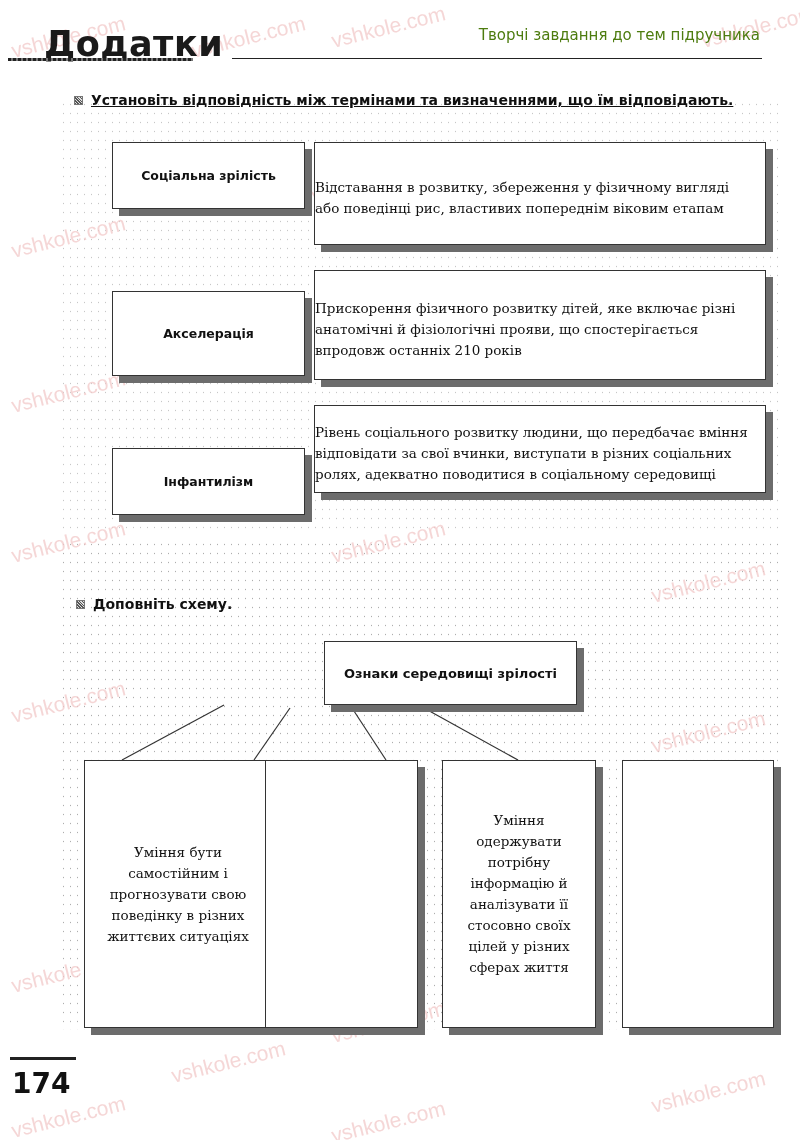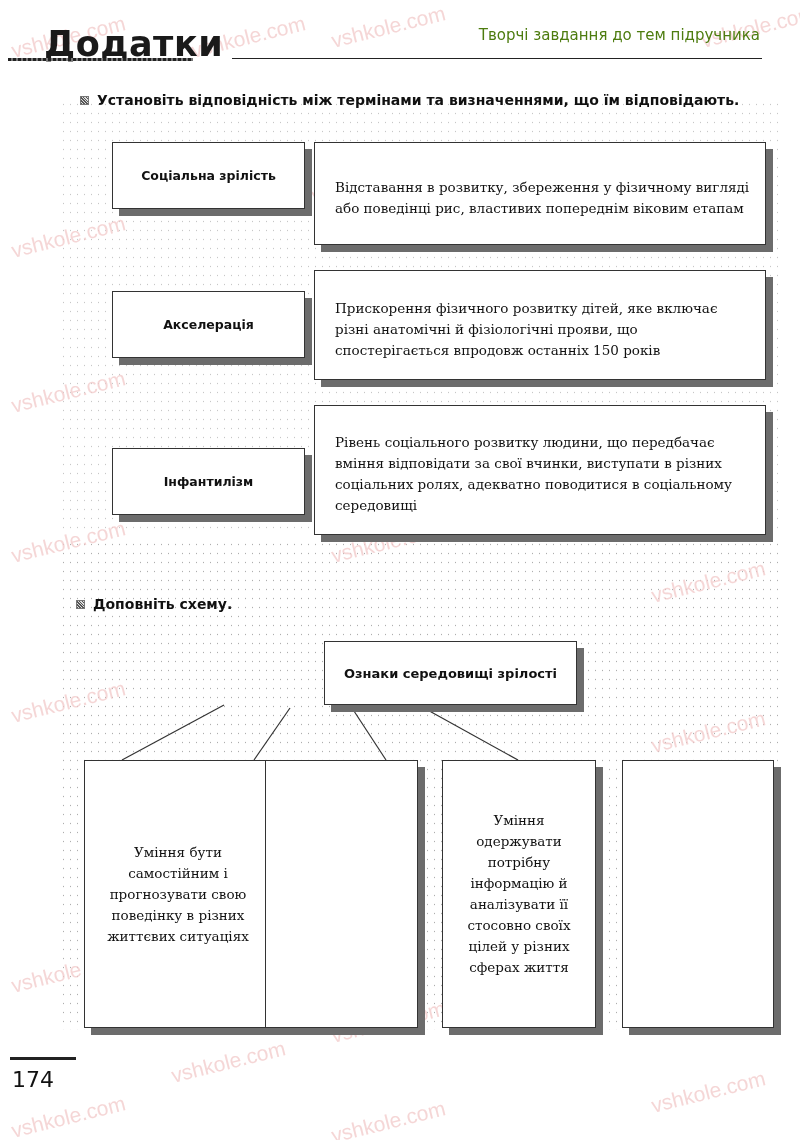--- a/index.html
+++ b/index.html
@@ -55,33 +55,33 @@
       box-shadow: 7px 7px 0 0 #6c6c6c;
       box-sizing: border-box;
     }
     .term {
       display: flex; align-items: center; justify-content: center;
       font-family: "DejaVu Sans", sans-serif; font-weight: bold; font-size: 12.5px;
       text-align: center;
       margin-left: 40px;
     }
     .definition {
-      padding: 18px 14px 10px 20px;
+      padding: 18px 14px 10px 0;
       font-family: "DejaVu Serif", serif; font-size: 13.5px; line-height: 21px;
       display: flex; align-items: center;
     }
     .scheme-box {
       display: flex; align-items: center; justify-content: center; text-align: center;
       font-family: "DejaVu Serif", serif; font-size: 13.5px; line-height: 21px;
       padding: 0 8px;
       margin-left: 12px;
     }
     .page-number {
       position: absolute; left: 12px; top: 1067px;
-      font-family: "DejaVu Sans", sans-serif; font-weight: normal; font-size: 22px;
+      font-family: "DejaVu Sans", sans-serif; font-weight: bold; font-size: 28px;
     }
     .page-rule {
       position: absolute; left: 10px; top: 1057px; width: 66px; height: 3px;
       background: #222;
     }
     svg.connectors { position: absolute; left: 0; top: 0; }
   </style>
 </head>
 <body>
 
@@ -107,42 +107,42 @@
 <div class="watermark" style="left:170px;top:1050px;">vshkole.com</div>
 <div class="watermark" style="left:650px;top:1080px;">vshkole.com</div>
 <div class="watermark" style="left:10px;top:1105px;">vshkole.com</div>
 <div class="watermark" style="left:330px;top:1110px;">vshkole.com</div>
 
 <h1 class="section-title">Додатки</h1>
 <div class="title-rule"></div>
 <div class="running-head">Творчі завдання до тем підручника</div>
 <div class="header-rule"></div>
 
-<div class="task" style="left:80px;top:92px;">
+<div class="task" style="left:74px;top:92px;text-decoration:underline;">
   <span class="bullet"></span>
   <span>Установіть відповідність між термінами та визначеннями, що їм відповідають.</span>
 </div>
 
 <div class="box term" style="left:72px;top:142px;width:193px;height:67px;">
   <span>Соціальна зрілість</span>
 </div>
-<div class="box term" style="left:72px;top:291px;width:193px;height:67px;">
+<div class="box term" style="left:72px;top:291px;width:193px;height:85px;">
   <span>Акселерація</span>
 </div>
 <div class="box term" style="left:72px;top:448px;width:193px;height:67px;text-align:center;">
   <span>Інфантилізм</span>
 </div>
 
 <div class="box definition" style="left:314px;top:142px;width:452px;height:103px;">
   <span>Відставання в розвитку, збереження у фізичному вигляді або поведінці рис, властивих попереднім віковим етапам</span>
 </div>
 <div class="box definition" style="left:314px;top:270px;width:452px;height:110px;">
-  <span>Прискорення фізичного розвитку дітей, яке включає різні анатомічні й фізіологічні прояви, що спостерігається впродовж останніх 150 років</span>
+  <span>Прискорення фізичного розвитку дітей, яке включає різні анатомічні й фізіологічні прояви, що спостерігається впродовж останніх 210 років</span>
 </div>
-<div class="box definition" style="left:314px;top:405px;width:452px;height:130px;">
+<div class="box definition" style="left:314px;top:405px;width:452px;height:88px;">
   <span>Рівень соціального розвитку людини, що передбачає вміння відповідати за свої вчинки, виступати в різних соціальних ролях, адекватно поводитися в соціальному середовищі</span>
 </div>
 
 <div class="task" style="left:76px;top:596px;">
   <span class="bullet"></span>
   <span>Доповніть схему.</span>
 </div>
 
 <svg class="connectors" width="800" height="1140">
   <line x1="224" y1="705" x2="122" y2="760" stroke="#333" stroke-width="1.2"></line>

